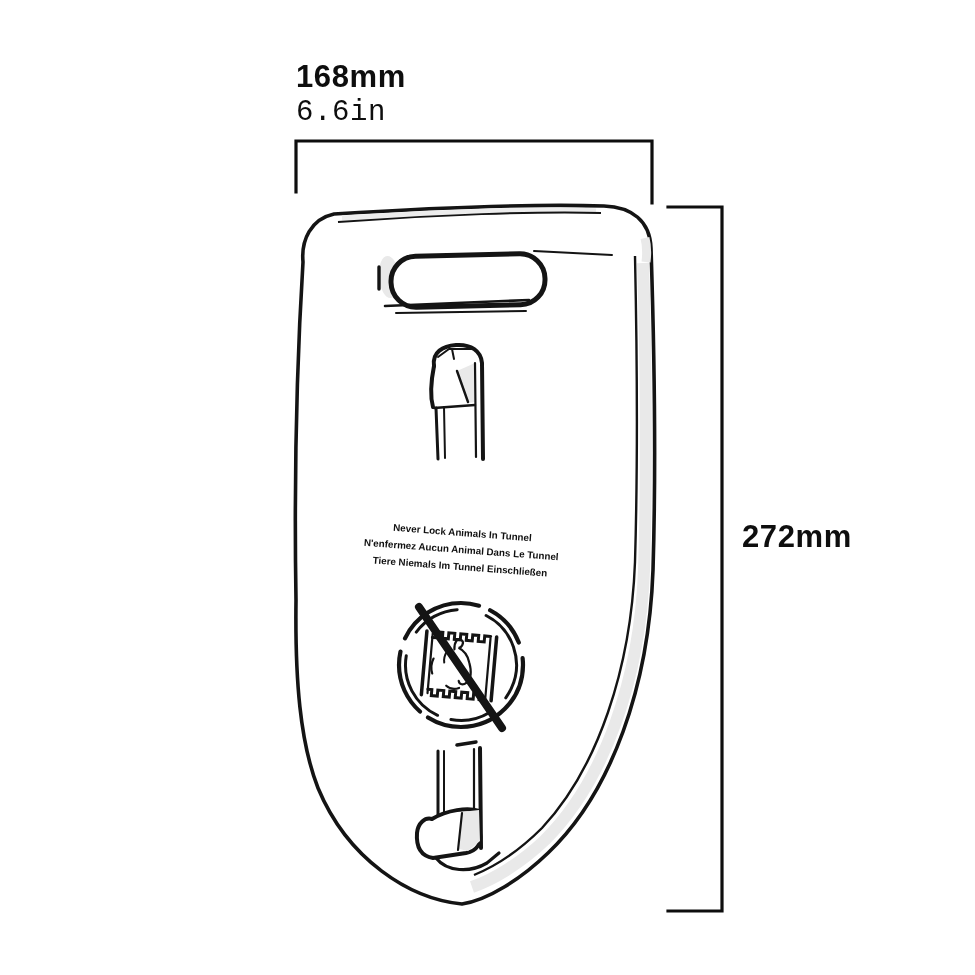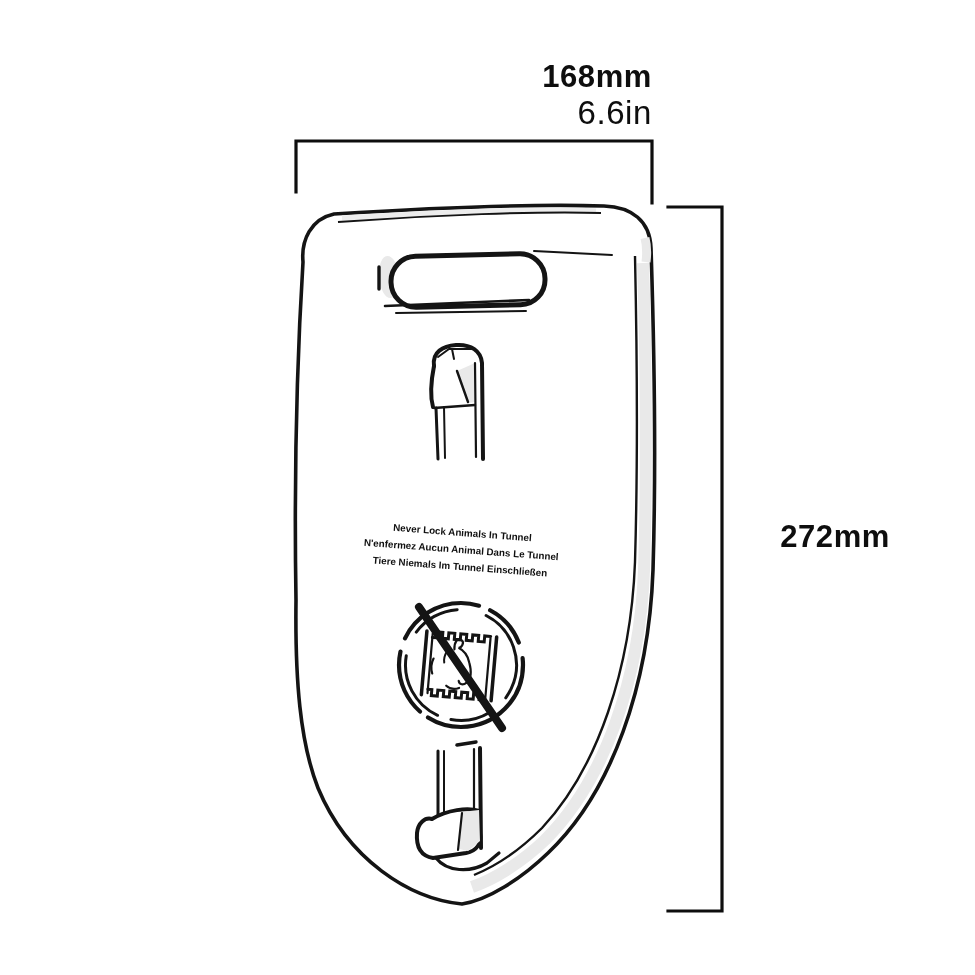--- a/index.html
+++ b/index.html
@@ -1,25 +1,25 @@
 <!DOCTYPE html>
 <html><head>
 <meta charset="utf-8">
 <style>
   html,body { margin:0; padding:0; background:#ffffff; }
   .stage {
     position:relative; width:975px; height:975px; background:#ffffff;
     font-family:"Liberation Sans", sans-serif; overflow:hidden;
   }
   .stage svg { position:absolute; left:0; top:0; }
-  .dim { position:absolute; text-align:right; color:#0e0e0e; }
+  .dim { position:absolute; text-align:left; color:#0e0e0e; }
   .dim .mm { font-weight:700; font-size:31px; line-height:37px; letter-spacing:.6px; }
-  .dim .in { font-weight:400; font-size:33px; line-height:35px; letter-spacing:.6px; }
+  .dim .in { font-weight:400; font-size:29px; line-height:35px; letter-spacing:.6px;font-family:Liberation Mono, monospace; }
   .dim-width  { left:296px; top:58px;  width:356px; }
-  .dim-height { left:714px; top:518px; width:176px; }
+  .dim-height { left:742px; top:518px; width:176px; }
   .warn-text { font-family:"Liberation Sans", sans-serif; font-weight:700; fill:#101010; }
 </style>
 </head>
 <body>
 
 <div class="stage">
 
   <svg width="975" height="975" viewBox="0 0 975 975">
 
     <g>

